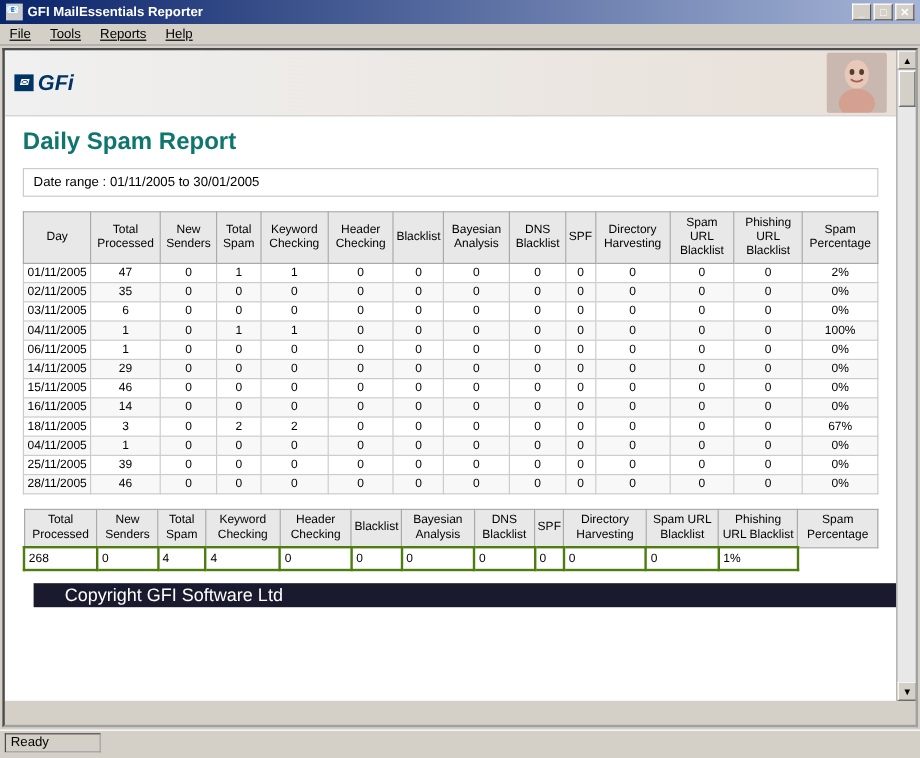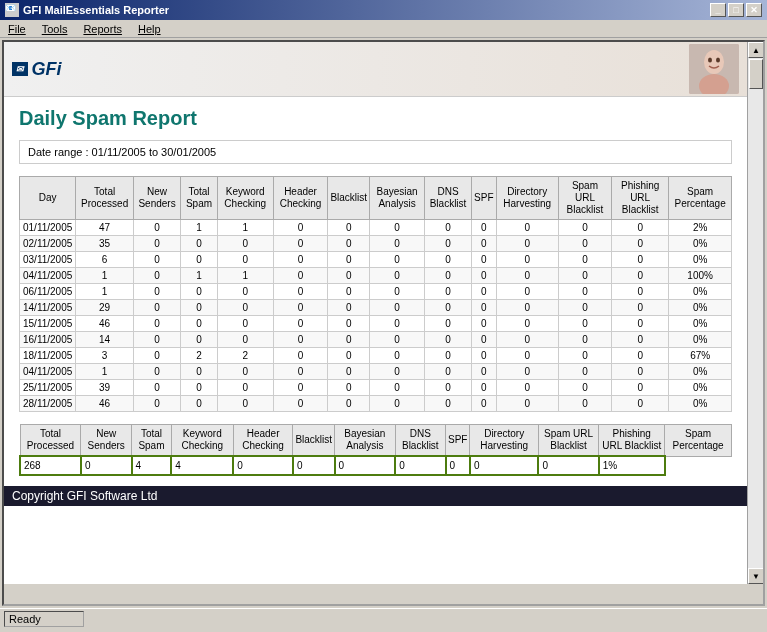--- a/index.html
+++ b/index.html
@@ -195,25 +195,26 @@
       padding: 3px 3px;
       text-align: left;
       font-size: 10px;
       margin-top: 22px;
     }
 
     
     .copyright-bar {
       background: #1a1a2e;
       color: white;
-      font-size: 12px;
-      padding: 3px 8px;
+      font-size: 15px;
+      padding: 3px 26px;
       height: 20px;
       display: flex;
       align-items: center;
+      margin-left: 24px;
     }
 
     
     .status-bar {
       background: #d4d0c8;
       border-top: 1px solid #fff;
       height: 20px;
       display: flex;
       align-items: center;
       padding: 0 4px;

